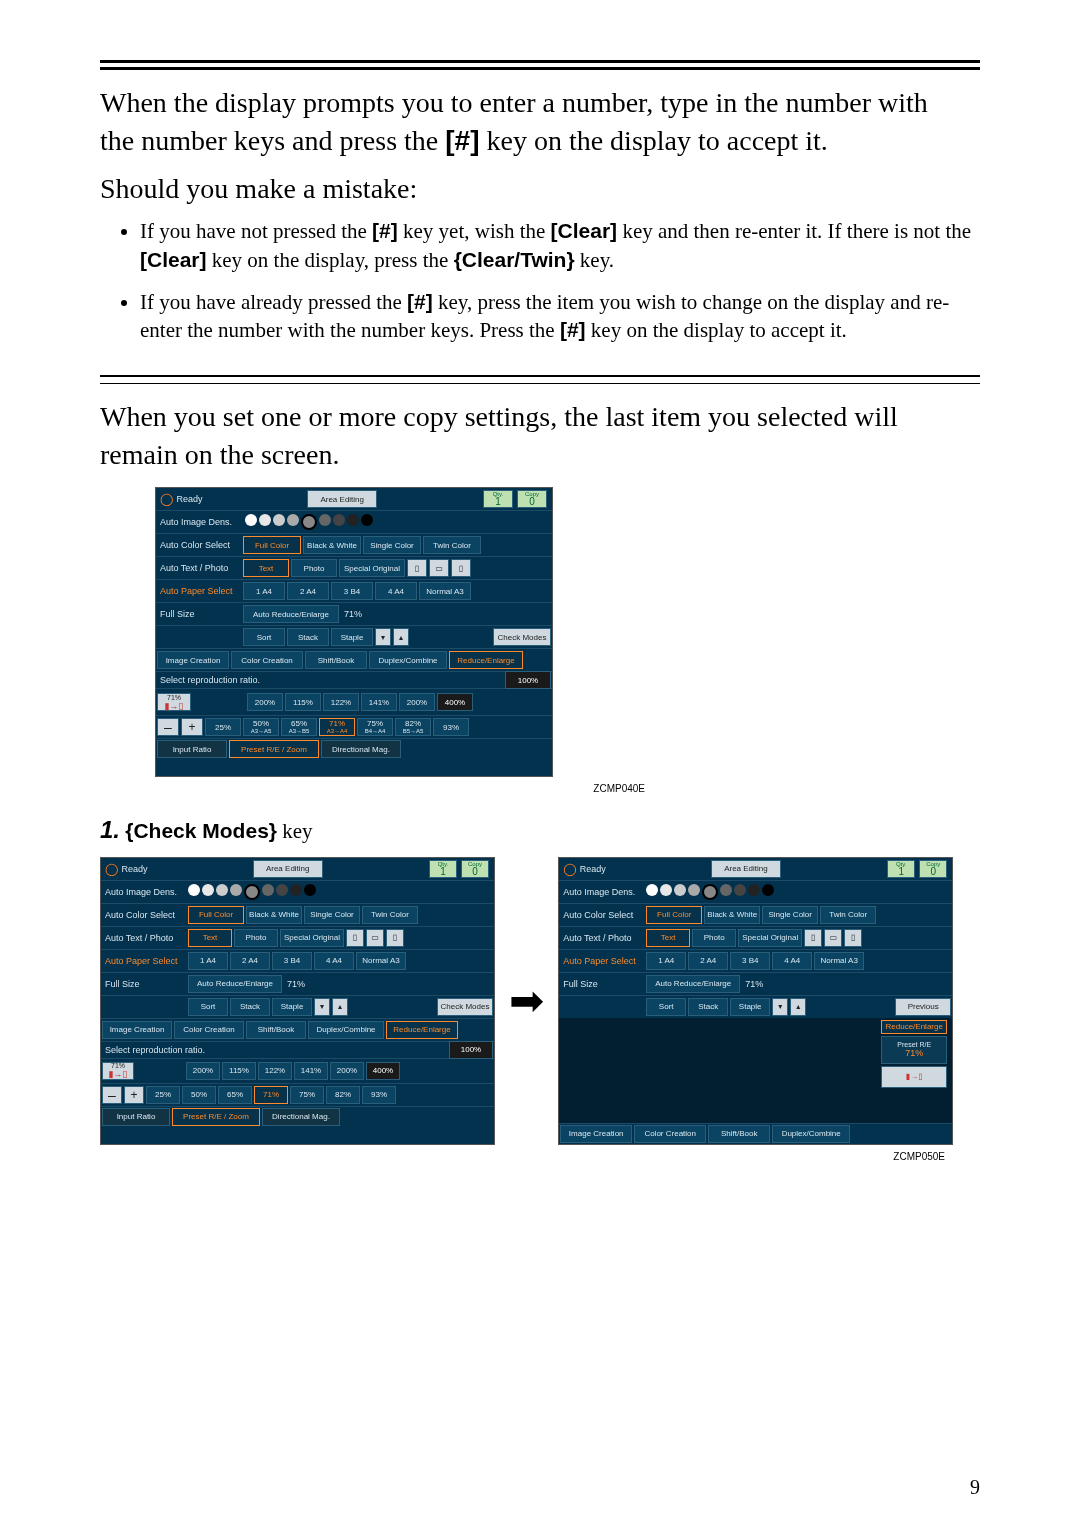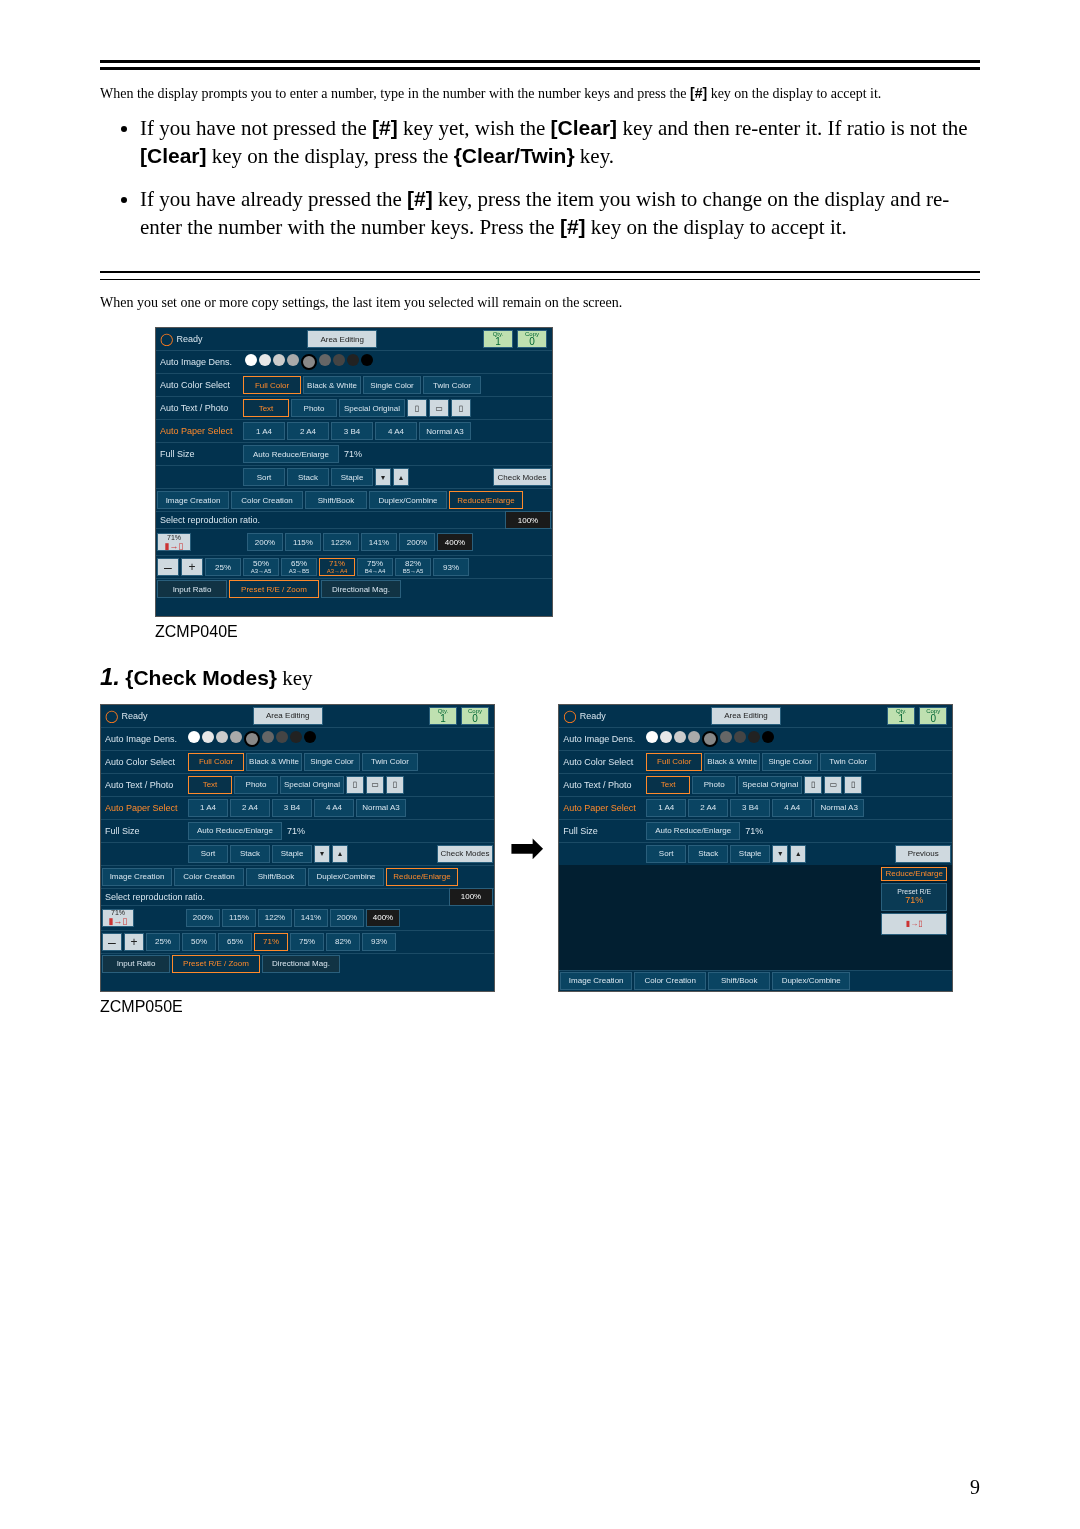--- a/index.html
+++ b/index.html
@@ -24,21 +24,21 @@
     font-family: Arial, Helvetica, sans-serif;
     font-weight: bold;
     font-size: 34px;
     margin: 8px 0 6px 0;
   }
   .below-rule {
     border-top: 3px solid #000;
     margin-bottom: 14px;
   }
   p {
-    font-size: 14px;
+    font-size: 28px;
     line-height: 1.35;
     margin: 0 16px 10px 0;
   }
   ul {
     margin: 0 0 30px 0;
     padding-left: 40px;
   }
   li {
     font-size: 21px;
     line-height: 1.35;
@@ -137,23 +137,23 @@
     margin:0 1px;
     display:inline-block;
   }
   .figure-single {
     width: 398px;
     height: 290px;
     margin-left: 55px;
   }
   .fig-code {
     font-family: Arial, Helvetica, sans-serif;
-    font-size:16px;
+    font-size:10px;
     color:#000;
-    text-align:left;
+    text-align:right;
     margin: 6px 0 20px 0;
   }
   .two-fig {
     display:flex;
     align-items:center;
     justify-content:flex-start;
     gap: 10px;
     margin-left:0;
   }
   .two-fig .figure {
@@ -186,24 +186,25 @@
 </head>
 <body>
 
 <div class="page">
   <div class="title-rule"></div>
   <div class="below-rule"></div>
 
   <p>
     <span>When the display prompts you to enter a number, type in the number with the number keys and press the </span><b class="bold-sans">[#]</b><span> key on the display to accept it.</span>
   </p>
+  <p>Should you make a mistake:</p>
 
   <ul>
     <li>
-      <span>If you have not pressed the </span><b class="bold-sans">[#]</b><span> key yet, wish the </span><b class="bold-sans">[Clear]</b><span> key and then re-enter it. If ratio is not the </span><b class="bold-sans">[Clear]</b><span> key on the display, press the </span><span class="brk">{Clear/Twin}</span><span> key.</span>
+      <span>If you have not pressed the </span><b class="bold-sans">[#]</b><span> key yet, wish the </span><b class="bold-sans">[Clear]</b><span> key and then re-enter it. If there is not the </span><b class="bold-sans">[Clear]</b><span> key on the display, press the </span><span class="brk">{Clear/Twin}</span><span> key.</span>
     </li>
     <li>
       <span>If you have already pressed the </span><b class="bold-sans">[#]</b><span> key, press the item you wish to change on the display and re-enter the number with the number keys. Press the </span><b class="bold-sans">[#]</b><span> key on the display to accept it.</span>
     </li>
   </ul>
 
   <div class="section-rule"></div>
   <div class="sub-below-rule"></div>
   <p>When you set one or more copy settings, the last item you selected will remain on the screen.</p>
 

